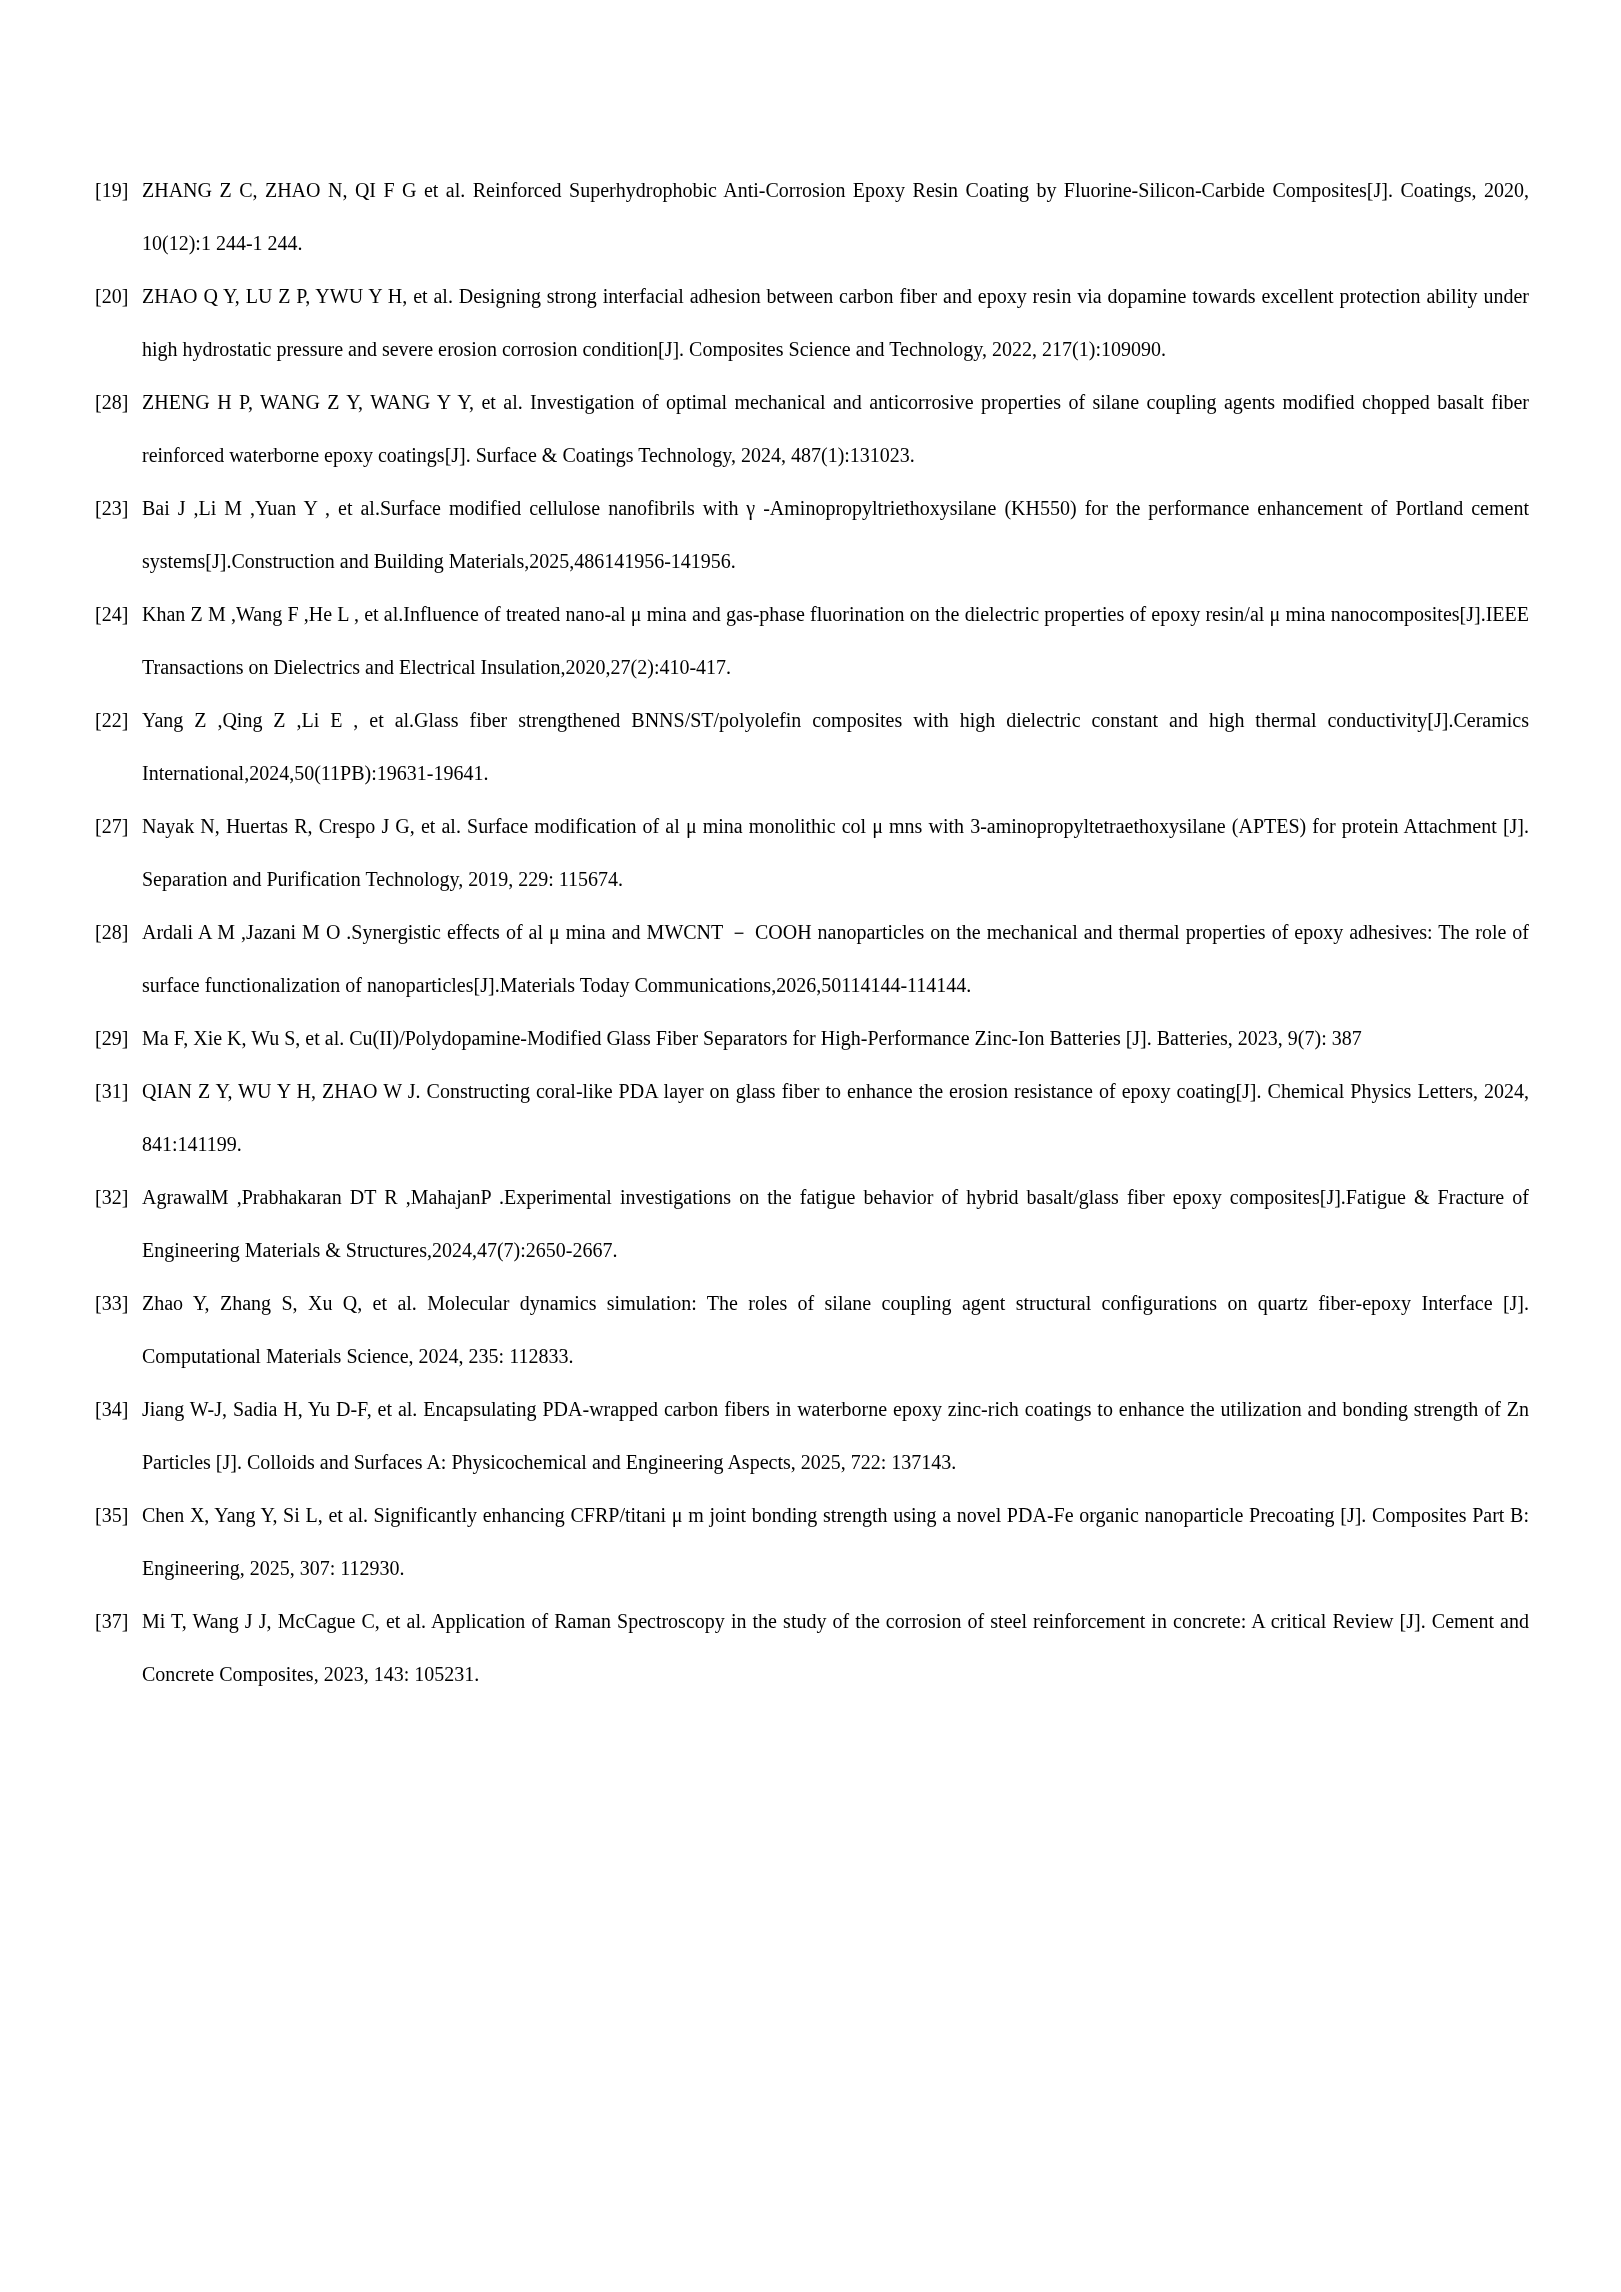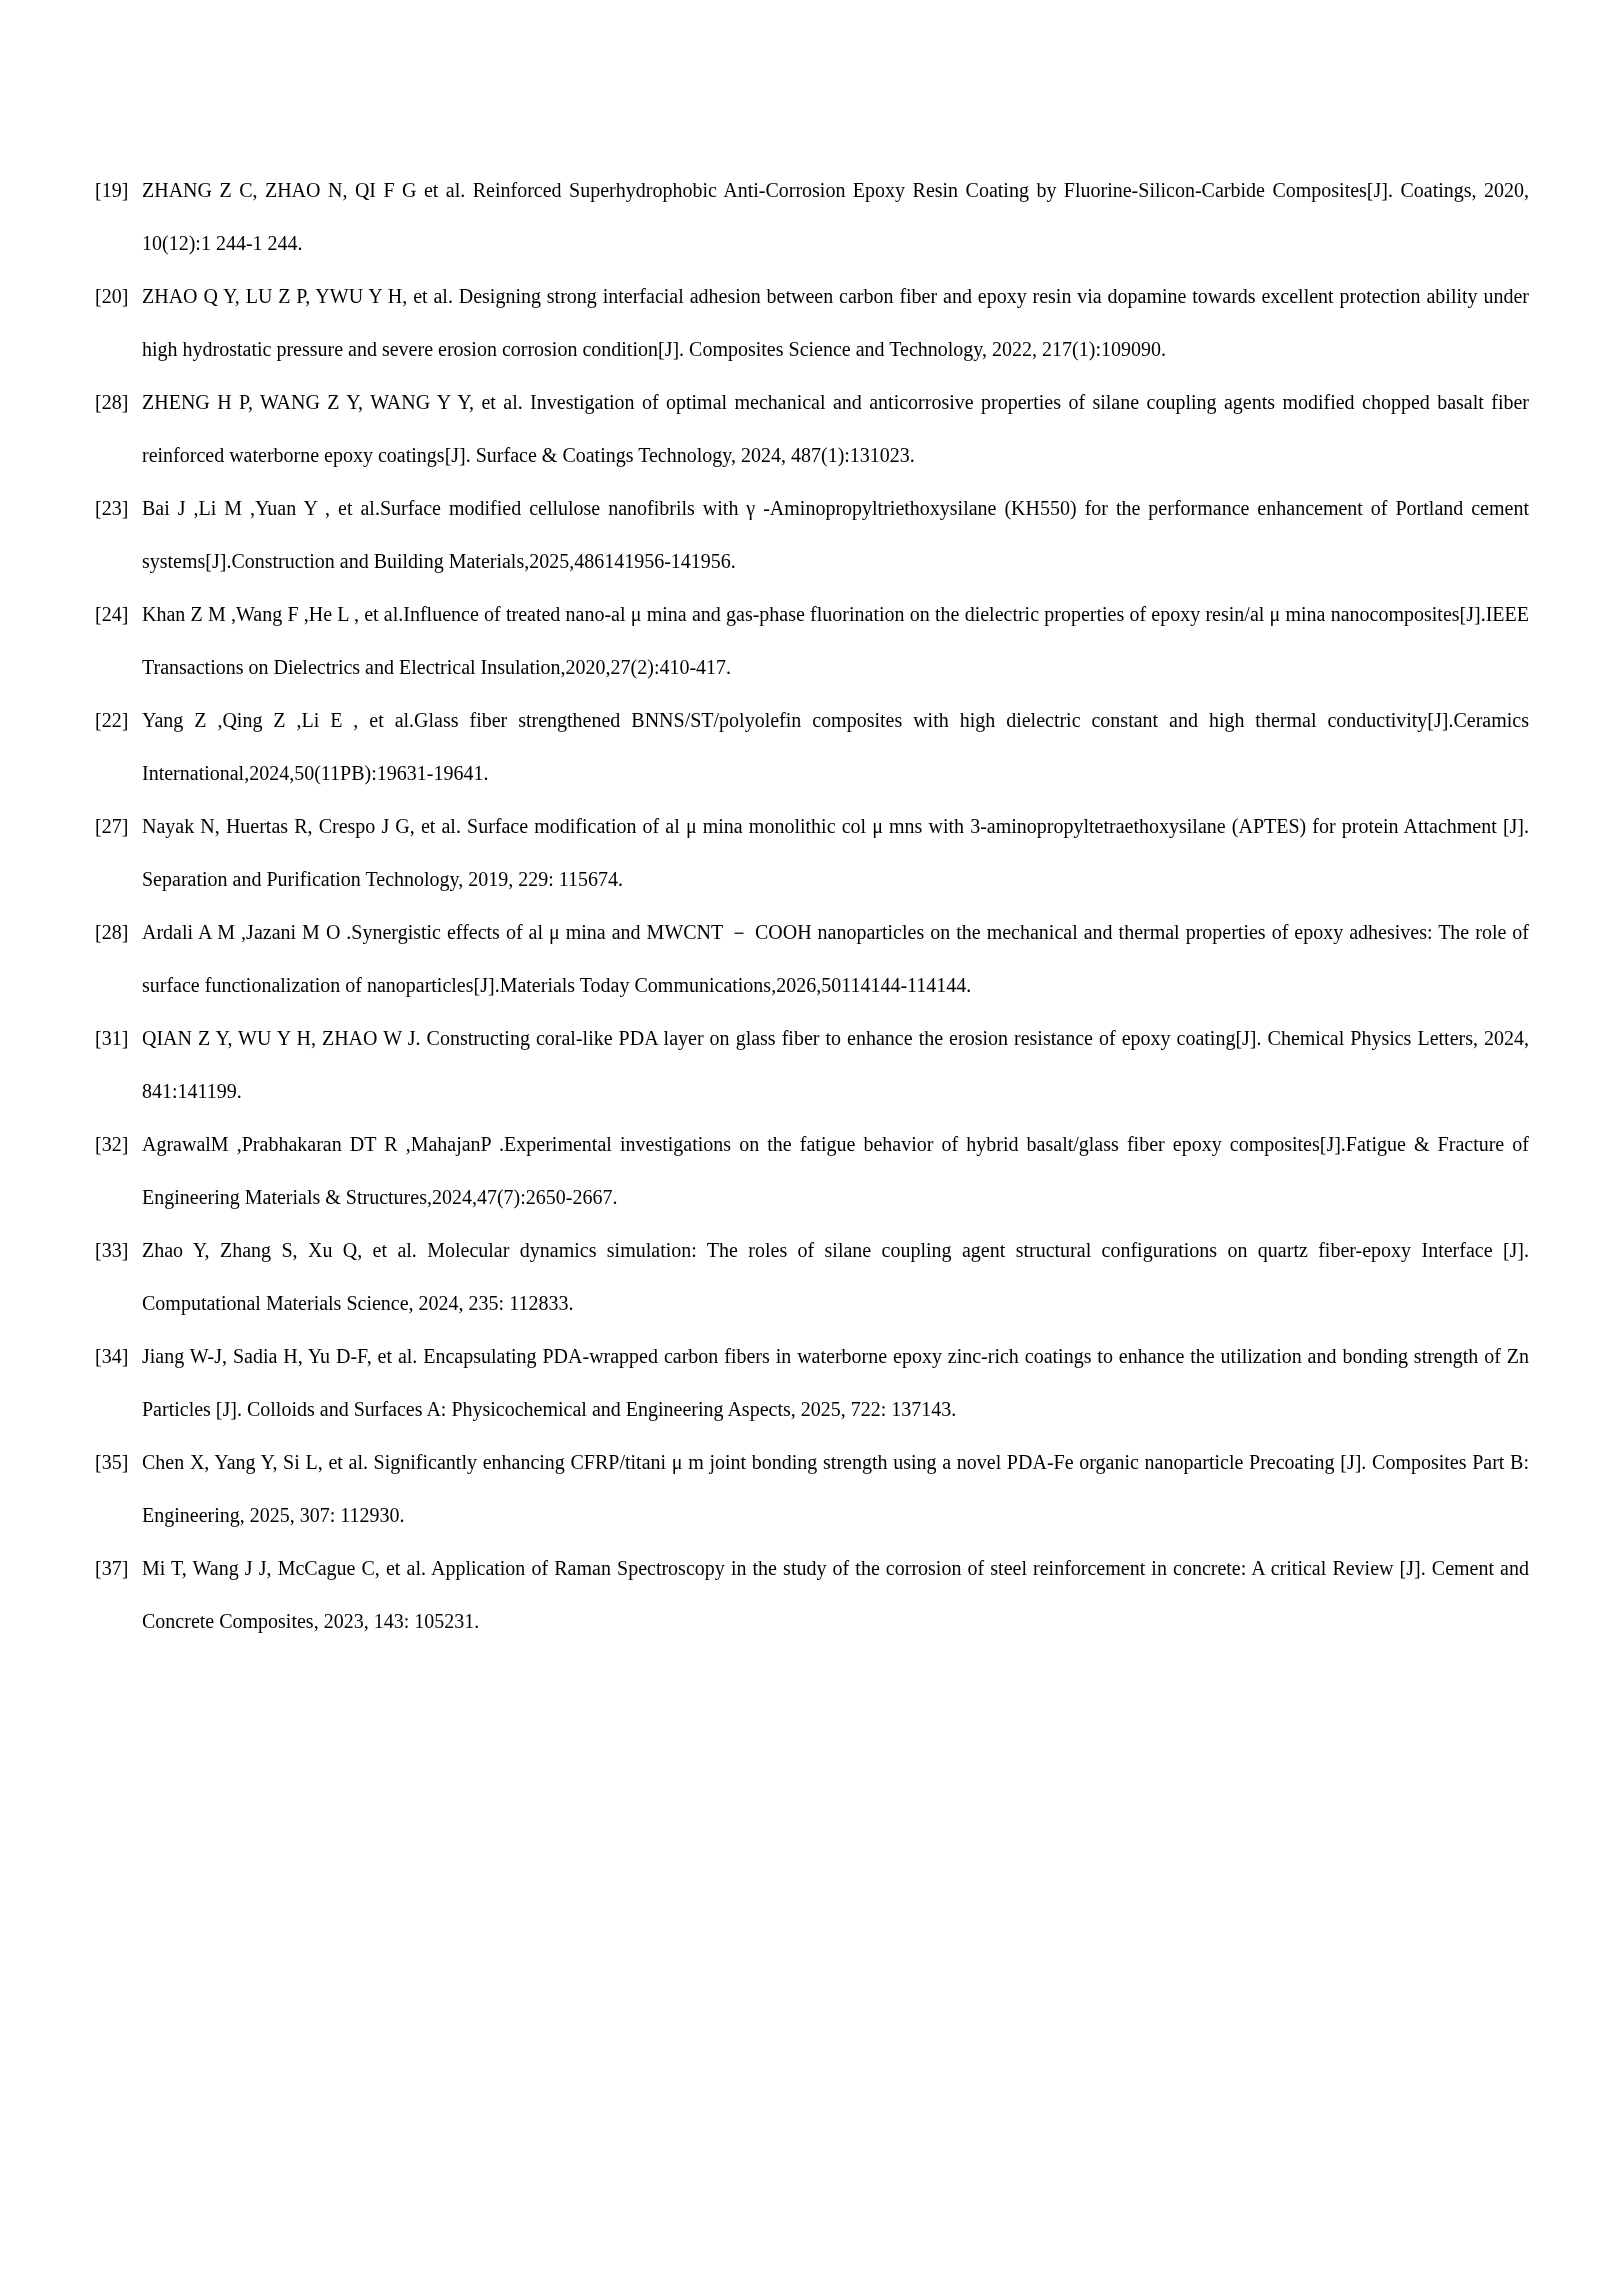--- a/index.html
+++ b/index.html
@@ -73,20 +73,24 @@
     <div class="ref">
       <span class="ref-num">[27]</span>
       <span class="ref-text">Nayak N, Huertas R, Crespo J G, et al. Surface modification of al μ mina monolithic col μ mns with 3-aminopropyltetraethoxysilane (APTES) for protein Attachment [J]. Separation and Purification Technology, 2019, 229: 115674.</span>
     </div>
 
     <div class="ref">
       <span class="ref-num">[28]</span>
       <span class="ref-text">Ardali A M ,Jazani M O .Synergistic effects of al μ mina and MWCNT － COOH nanoparticles on the mechanical and thermal properties of epoxy adhesives: The role of surface functionalization of nanoparticles[J].Materials Today Communications,2026,50114144-114144.</span>
     </div>
 
+    <div class="ref">
+      <span class="ref-num">[29]</span>
+      <span class="ref-text">Ma F, Xie K, Wu S, et al. Cu(II)/Polydopamine-Modified Glass Fiber Separators for High-Performance Zinc-Ion Batteries [J]. Batteries, 2023, 9(7): 387</span>
+    </div>
 
 
     <div class="ref">
       <span class="ref-num">[31]</span>
       <span class="ref-text">QIAN Z Y, WU Y H, ZHAO W J. Constructing coral-like PDA layer on glass fiber to enhance the erosion resistance of epoxy coating[J]. Chemical Physics Letters, 2024, 841:141199.</span>
     </div>
 
     <div class="ref">
       <span class="ref-num">[32]</span>
       <span class="ref-text">AgrawalM ,Prabhakaran DT R ,MahajanP .Experimental investigations on the fatigue behavior of hybrid basalt/glass fiber epoxy composites[J].Fatigue &amp; Fracture of Engineering Materials &amp; Structures,2024,47(7):2650-2667.</span>

